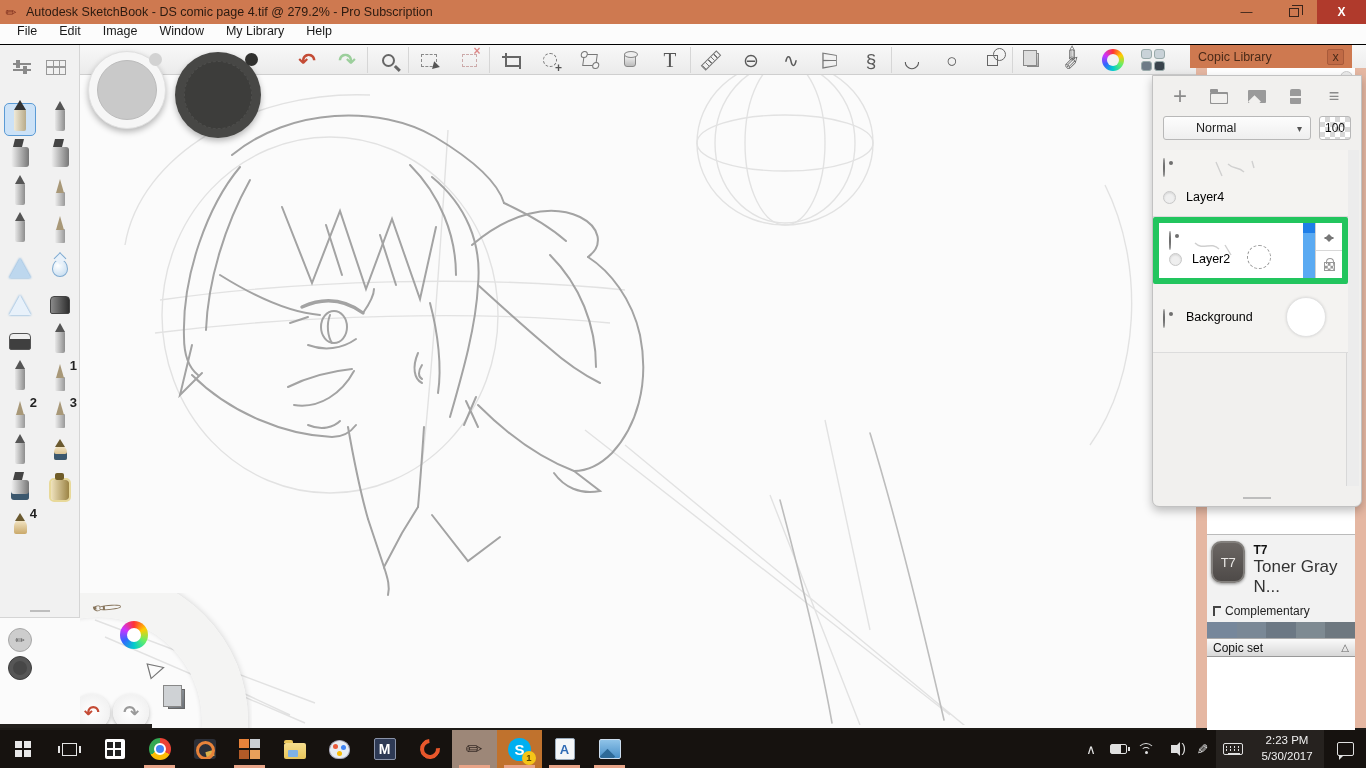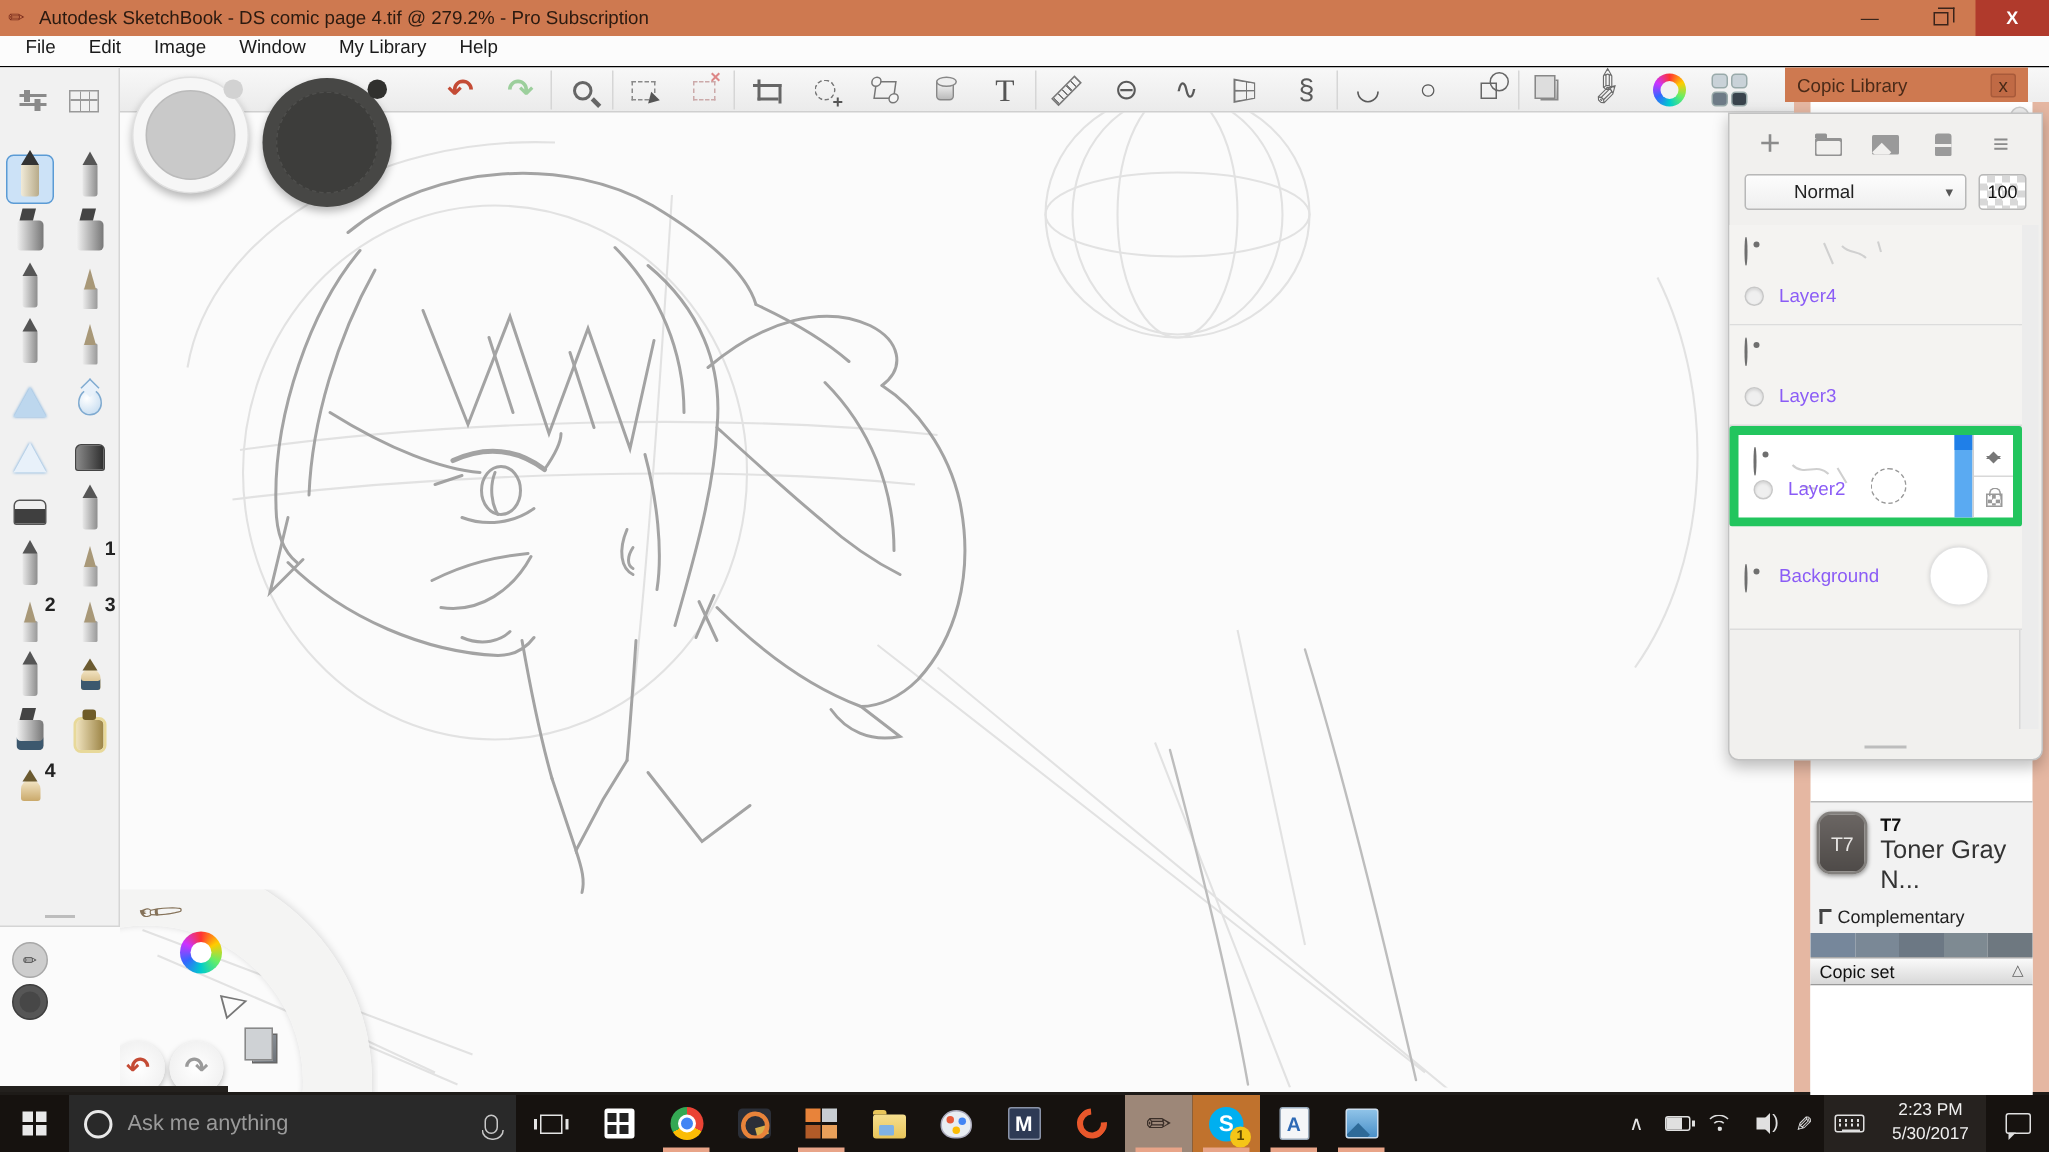--- a/index.html
+++ b/index.html
@@ -156,21 +156,21 @@
   .blendsel{width:148px;height:24px;background:linear-gradient(#FDFDFD,#EFEFEF);border:1px solid #B8B8B8;border-radius:3px;display:flex;align-items:center;justify-content:flex-start;position:relative;font-size:12.5px;color:#222;padding-left:32px;}
   .blendsel .caret{position:absolute;right:8px;color:#555;font-size:10px;}
   .opacitybox{margin-left:8px;width:32px;height:24px;border:1px solid #B8B8B8;border-radius:3px;background:conic-gradient(#D8D8D8 25%,#fff 0 50%,#D8D8D8 0 75%,#fff 0) 0 0/10px 10px;display:flex;align-items:center;justify-content:center;font-size:12px;color:#111;}
   .lrows{position:absolute;left:0;top:74px;width:208px;}
   .lscroll{position:absolute;right:2px;top:74px;width:13px;height:336px;background:#ECECEC;border-left:1px solid #D8D8D8;}
   .lrow{position:relative;height:67px;border-bottom:1px solid #DCDCDC;background:#F4F3F1;width:195px;}
   .lrow .eye{position:absolute;left:10px;top:9px;}
   .eye-ico{width:17px;height:11px;border:1.6px solid #6f6f6f;border-radius:50% / 60%;position:relative;}
   .eye-ico::after{content:"";position:absolute;left:4.5px;top:2px;width:4px;height:4px;background:#6f6f6f;border-radius:50%;}
   .lrow .radio{position:absolute;left:10px;bottom:12px;width:13px;height:13px;border-radius:50%;background:#EFEFEF;border:1px solid #C8C8C8;box-shadow:inset 0 1px 2px rgba(0,0,0,.12);}
-  .lrow .lname{position:absolute;left:33px;bottom:12px;font-size:12.5px;color:#8b5cf6;}
+  .lrow .lname{position:absolute;left:33px;bottom:12px;font-size:12.5px;color:#000000;}
   .lrow.sel{background:#FFFFFF;border:6px solid #22c55e;border-radius:2px;}
   .selbar{position:absolute;right:27px;top:0;bottom:0;width:12px;background:#5AAAF2;}
   .selbar::before{content:"";position:absolute;left:0;right:0;top:0;height:10px;background:#1F7FE8;}
   .selctl{position:absolute;right:0;top:0;bottom:0;width:27px;border-left:1px solid #D0D0D0;display:flex;flex-direction:column;}
   .selctl .c{flex:1;display:flex;align-items:center;justify-content:center;color:#777;}
   .selctl .c:first-child{border-bottom:1px solid #D8D8D8;}
   .sort-ico{width:0;height:0;border-left:5px solid transparent;border-right:5px solid transparent;border-bottom:5px solid #777;position:relative;}
   .sort-ico::after{content:"";position:absolute;left:-5px;top:3px;border-left:5px solid transparent;border-right:5px solid transparent;border-top:5px solid #777;}
   .lock-ico{width:11px;height:9px;background:conic-gradient(#999 25%,#fff 0 50%,#999 0 75%,#fff 0) 0 0/5.5px 5.5px;border:1px solid #999;position:relative;margin-top:4px;}
   .lock-ico::before{content:"";position:absolute;left:1.5px;top:-5px;width:6px;height:5px;border:1.5px solid #999;border-bottom:none;border-radius:4px 4px 0 0;}
@@ -583,25 +583,20 @@
     <div class="lscroll"></div>
     <div class="lrows">
       <div class="lrow">
         <span class="eye"><span class="eye-ico"></span></span>
         <svg class="thumb-squiggle" width="60" height="30">
             <path d="M8,6 L14,20 M20,8 C26,14 30,10 36,16 M44,5 L46,12" stroke="#C8C8C8" fill="none" stroke-width="1.4"></path>
           </svg>
         <span class="radio"></span>
         <span class="lname">Layer4</span>
       </div>
-      <div class="lrow">
-        <span class="eye"><span class="eye-ico"></span></span>
-        <span class="radio"></span>
-        <span class="lname">Layer3</span>
-      </div>
       <div class="lrow sel">
         <span class="eye"><span class="eye-ico"></span></span>
         <svg class="thumb-squiggle" width="70" height="34" style="left:32px;top:10px;">
             <path d="M4,10 C12,18 20,8 28,16 M10,24 L20,26 M34,12 L40,22" stroke="#C4C4C4" fill="none" stroke-width="1.4"></path>
           </svg>
         <span class="dashsel"></span>
         <span class="radio"></span>
         <span class="lname">Layer2</span>
         <span class="selbar"></span>
         <span class="selctl">
@@ -624,25 +619,20 @@
 
   <div class="taskbar">
     <div class="tb-start">
         <span class="winlogo">
           <i></i>
           <i></i>
           <i></i>
           <i></i>
         </span>
       </div>
-    <div class="tb-search">
-      <span class="cortana-ring"></span>
-      <input placeholder="Ask me anything" style="">
-      <span class="mic"></span>
-    </div>
     <div class="tb-task">
         <span class="taskview"></span>
       </div>
     <div class="tb-app">
         <span class="app-store">
           <span class="winlogo">
             <i></i>
             <i></i>
             <i></i>
             <i></i>

